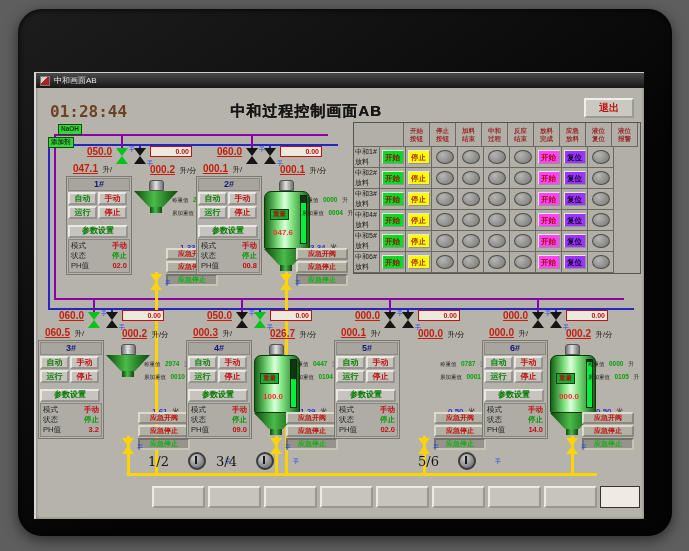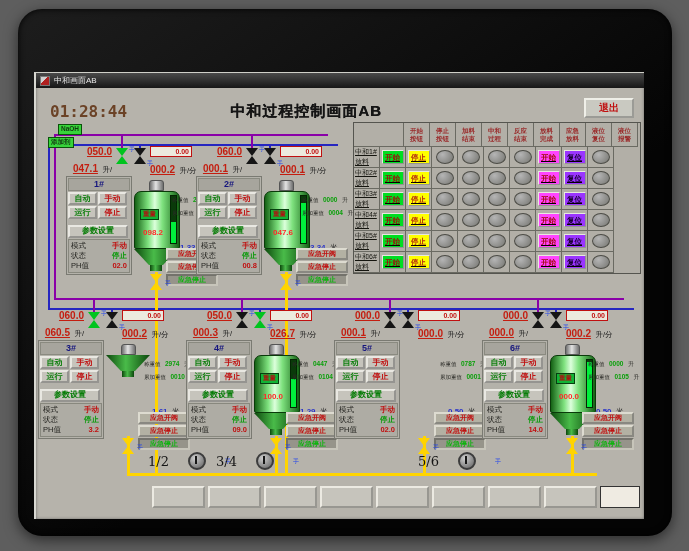--- a/index.html
+++ b/index.html
@@ -101,21 +101,21 @@
   
   .dtitle{position:absolute;left:317px;top:16px;width:288px;text-align:center;
     font-size:12px;font-weight:bold;color:#151515;letter-spacing:2px;}
   .dtable{position:absolute;left:317px;top:34px;width:286px;background:#b2afa7;border:1px solid #55554f;}
   .thead,.trow{display:flex;}
   .th,.tcell{border-right:1px solid #6a6a62;border-bottom:1px solid #6a6a62;box-sizing:border-box;
     display:flex;align-items:center;justify-content:center;}
   .th{width:26px;height:24px;font-size:6.5px;font-weight:bold;color:#9a2b2b;
     white-space:pre-line;text-align:center;line-height:1.1;}
   .th.lab,.tlabel{width:50px;}
-  .tcell{width:26px;height:21px;text-decoration:underline;}
+  .tcell{width:26px;height:21px;}
   .tlabel{font-size:7px;color:#15150f;justify-content:flex-start;padding-left:1px;}
   .tbtn{width:22px;height:14px;border:1px outset #e8e8e0;font-family:inherit;
     font-size:7.5px;font-weight:bold;padding:0;line-height:7px;}
   .tbtn.start{background:var(--start-bg);color:#a00a0a;}
   .tbtn.stopb{background:var(--stop-bg);color:#b42810;}
   .tbtn.em{background:var(--em-bg);color:#a00a0a;}
   .tbtn.reset{background:var(--reset-bg);color:#17002e;}
   .ind{width:16px;height:12px;border-radius:50%;border:1px solid #4c4c46;
     background:radial-gradient(circle at 35% 30%,#b5b5b5,#757570);}
 
@@ -423,27 +423,20 @@
             </div>
         <div class="srow">
               <span class="sl">PH值</span>
               <span class="sv red">02.0</span>
             </div>
       </div>
     </div>
 
     <div class="vessel">
       <div class="nozzle"></div>
-      <div class="vbody">
-        <div class="vtag">重量</div>
-        <div class="vval">098.2</div>
-        <div class="lbar">
-              <div class="lfill" style="height: 45%;"></div>
-            </div>
-      </div>
       <div class="funnel"></div>
       <div class="stub"></div>
     </div>
     <div class="leveltxt">
       <span class="blu">1.33</span>
       <span class="unit">米</span>
     </div>
 
     <div class="weights">
       <div class="wrow"><span class="wl">称重值</span> <span class="wv">2677</span> <span class="wu">升</span></div>

